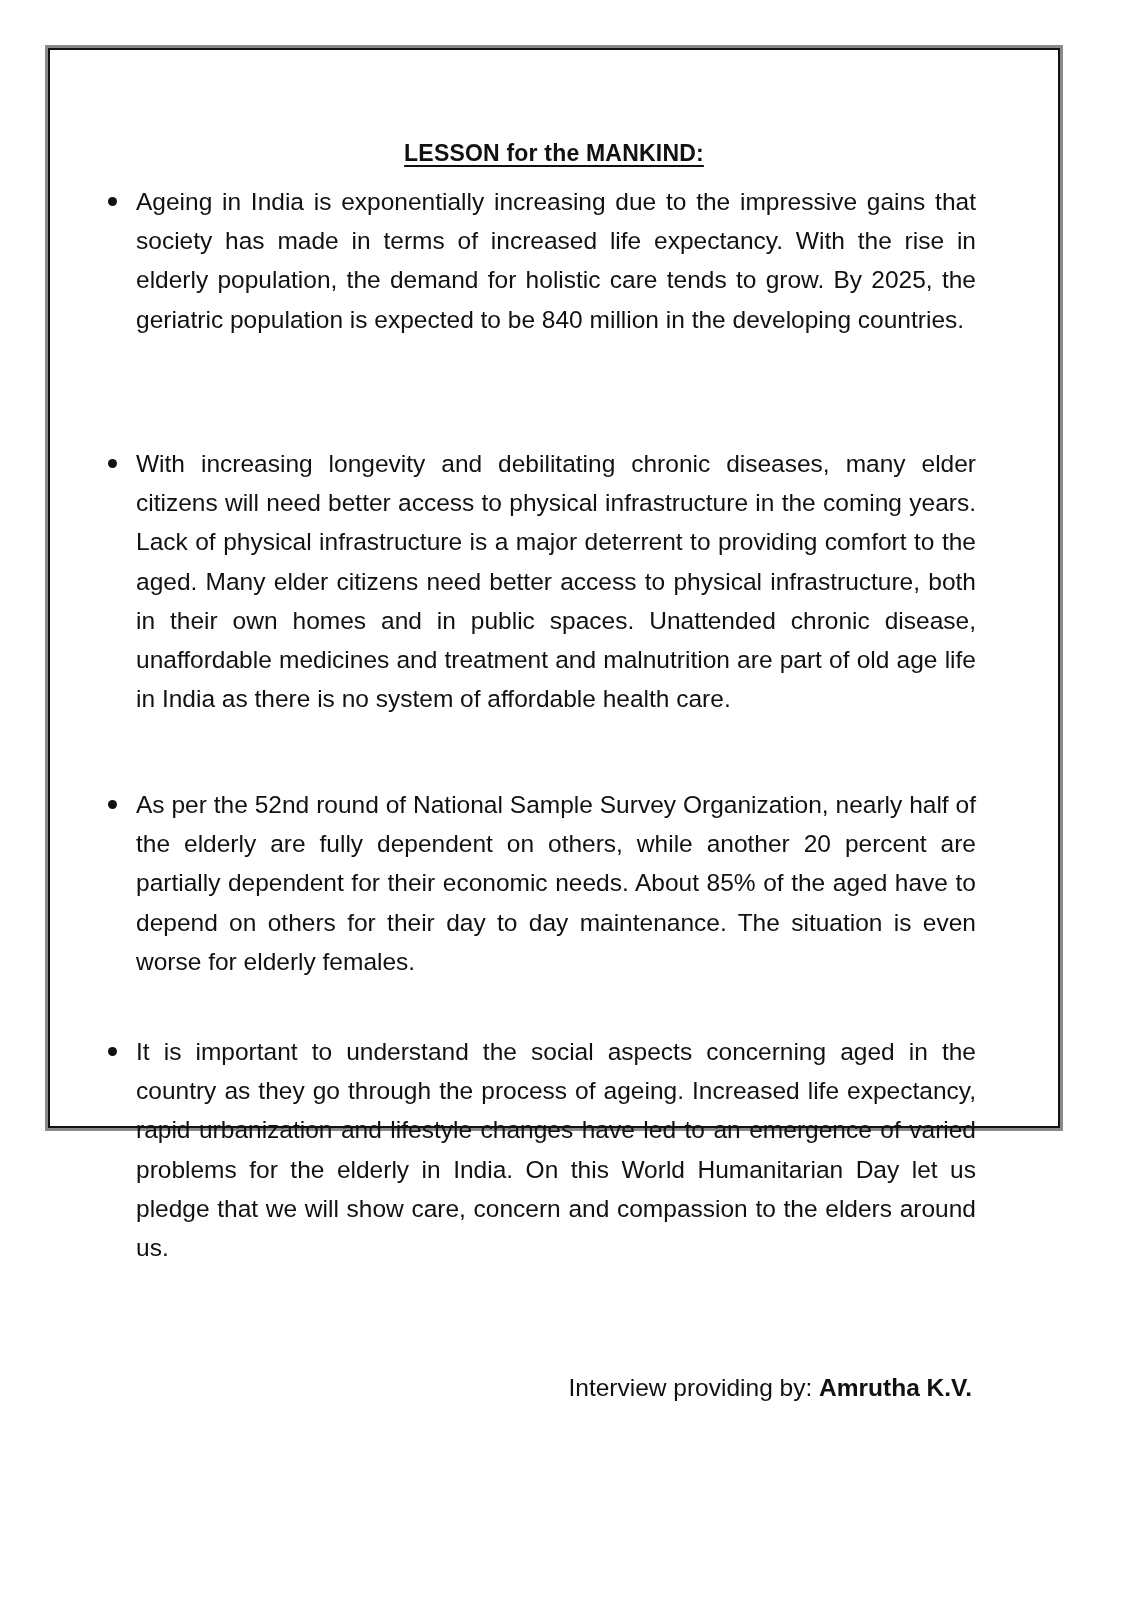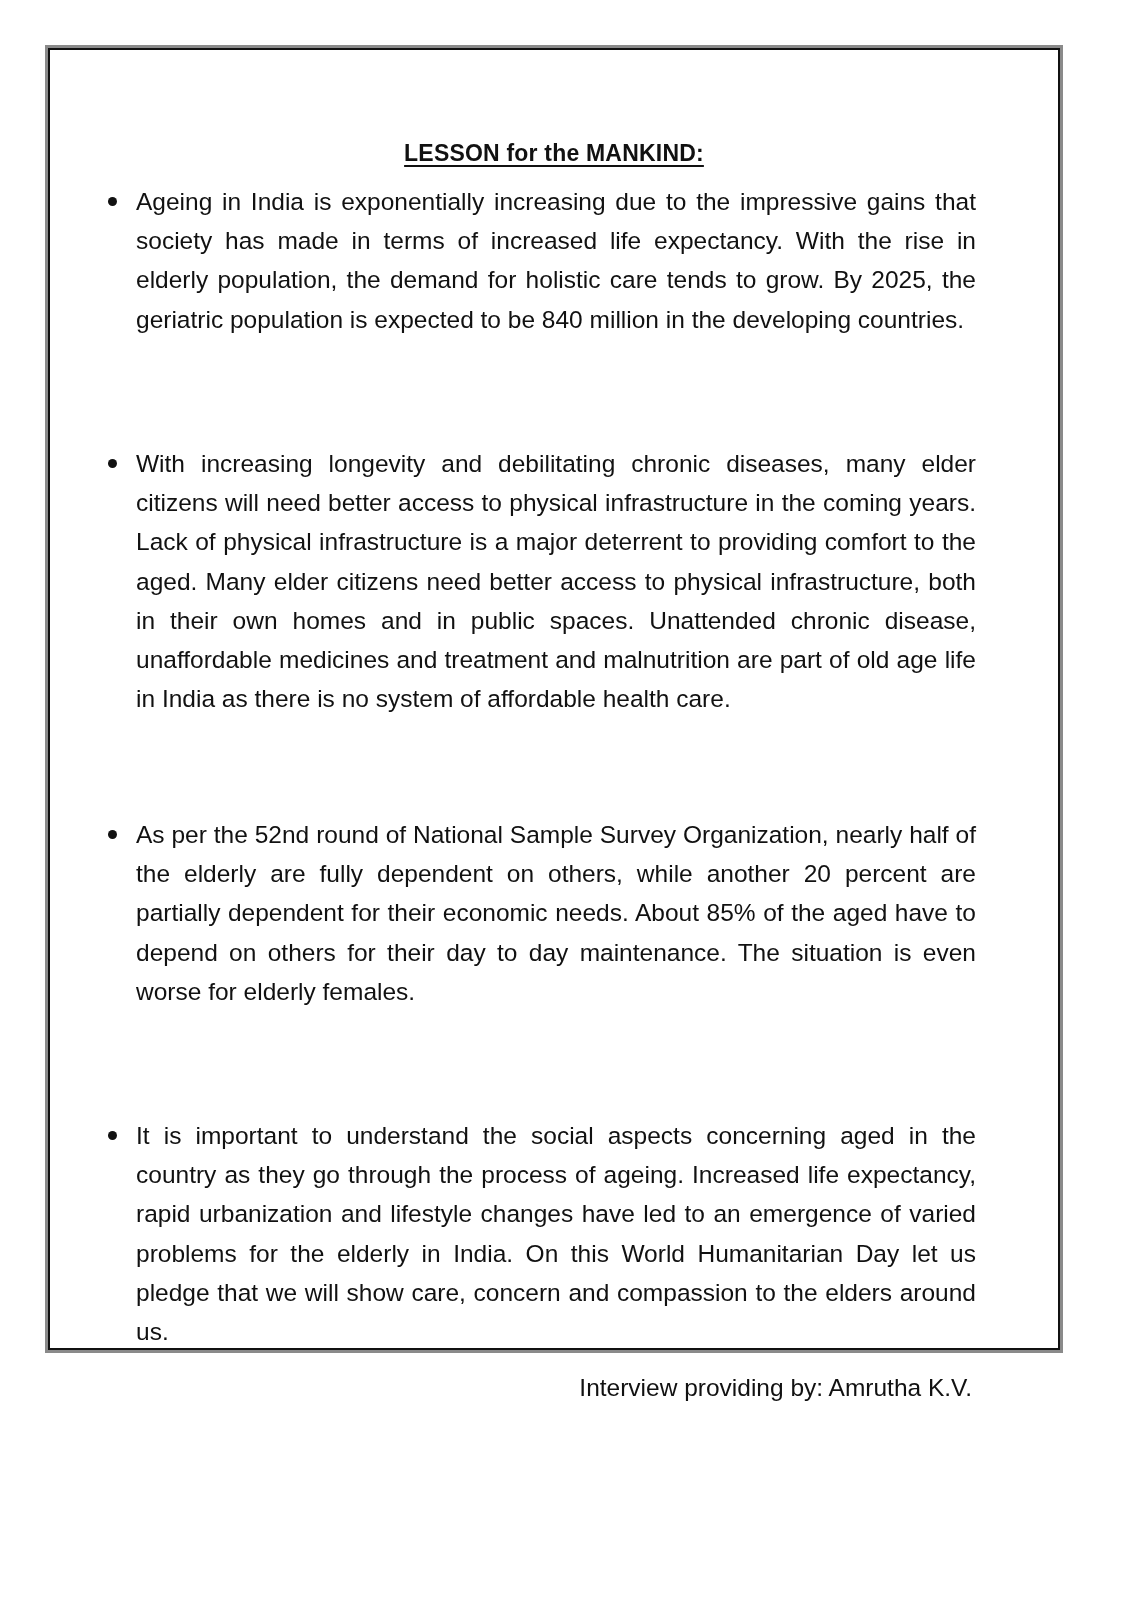--- a/index.html
+++ b/index.html
@@ -13,21 +13,21 @@
     position: relative;
     overflow: hidden;
     font-family: "Liberation Sans", "DejaVu Sans", sans-serif;
     color: #111111;
   }
   .page-frame {
     position: absolute;
     left: 45px;
     top: 45px;
     width: 1018px;
-    height: 1308px;
+    height: 1086px;
     box-sizing: border-box;
     border: 3px solid #8a8a8a;
     padding: 12px;
   }
   .page-frame-inner {
     position: absolute;
     left: 0; top: 0; right: 0; bottom: 0;
     border: 2px solid #111111;
   }
   .title {
@@ -64,21 +64,21 @@
     display: block;
     margin-left: 28px;
   }
   .signature {
     position: absolute;
     right: 88px;
     top: 1326px;
     font-size: 24.5px;
   }
   .signature .author {
-    font-weight: normal;
+    font-weight: bold;
     text-align: center;
   }
 </style>
 </head>
 <body>
 
 <div class="page-frame">
   <div class="page-frame-inner"></div>
 
   <div class="title">LESSON for the MANKIND:</div>
@@ -86,26 +86,26 @@
   <div class="bullet-item" style="top:134px;">
     <span class="bullet-dot"></span>
     <span class="bullet-text">Ageing in India is exponentially increasing due to the impressive gains that society has made in terms of increased life expectancy. With the rise in elderly population, the demand for holistic care tends to grow. By 2025, the geriatric population is expected to be 840 million in the developing countries.</span>
   </div>
 
   <div class="bullet-item" style="top:396px;">
     <span class="bullet-dot"></span>
     <span class="bullet-text">With increasing longevity and debilitating chronic diseases, many elder citizens will need better access to physical infrastructure in the coming years. Lack of physical infrastructure is a major deterrent to providing comfort to the aged. Many elder citizens need better access to physical infrastructure, both in their own homes and in public spaces. Unattended chronic disease, unaffordable medicines and treatment and malnutrition are part of old age life in India as there is no system of affordable health care.</span>
   </div>
 
-  <div class="bullet-item" style="top:767px;">
+  <div class="bullet-item" style="top:737px;">
     <span class="bullet-dot"></span>
     <span class="bullet-text">As per the 52nd round of National Sample Survey Organization, nearly half of the elderly are fully dependent on others, while another 20 percent are partially dependent for their economic needs. About 85% of the aged have to depend on others for their day to day maintenance. The situation is even worse for elderly females.</span>
   </div>
 
-  <div class="bullet-item" style="top:1068px;">
+  <div class="bullet-item" style="top:984px;">
     <span class="bullet-dot"></span>
     <span class="bullet-text">It is important to understand the social aspects concerning aged in the country as they go through the process of ageing. Increased life expectancy, rapid urbanization and lifestyle changes have led to an emergence of varied problems for the elderly in India. On this World Humanitarian Day let us pledge that we will show care, concern and compassion to the elders around us.</span>
   </div>
 
   <div class="signature">
     <span>Interview providing by: </span><span class="author">Amrutha K.V.</span>
   </div>
 </div>
 
 </body></html>

